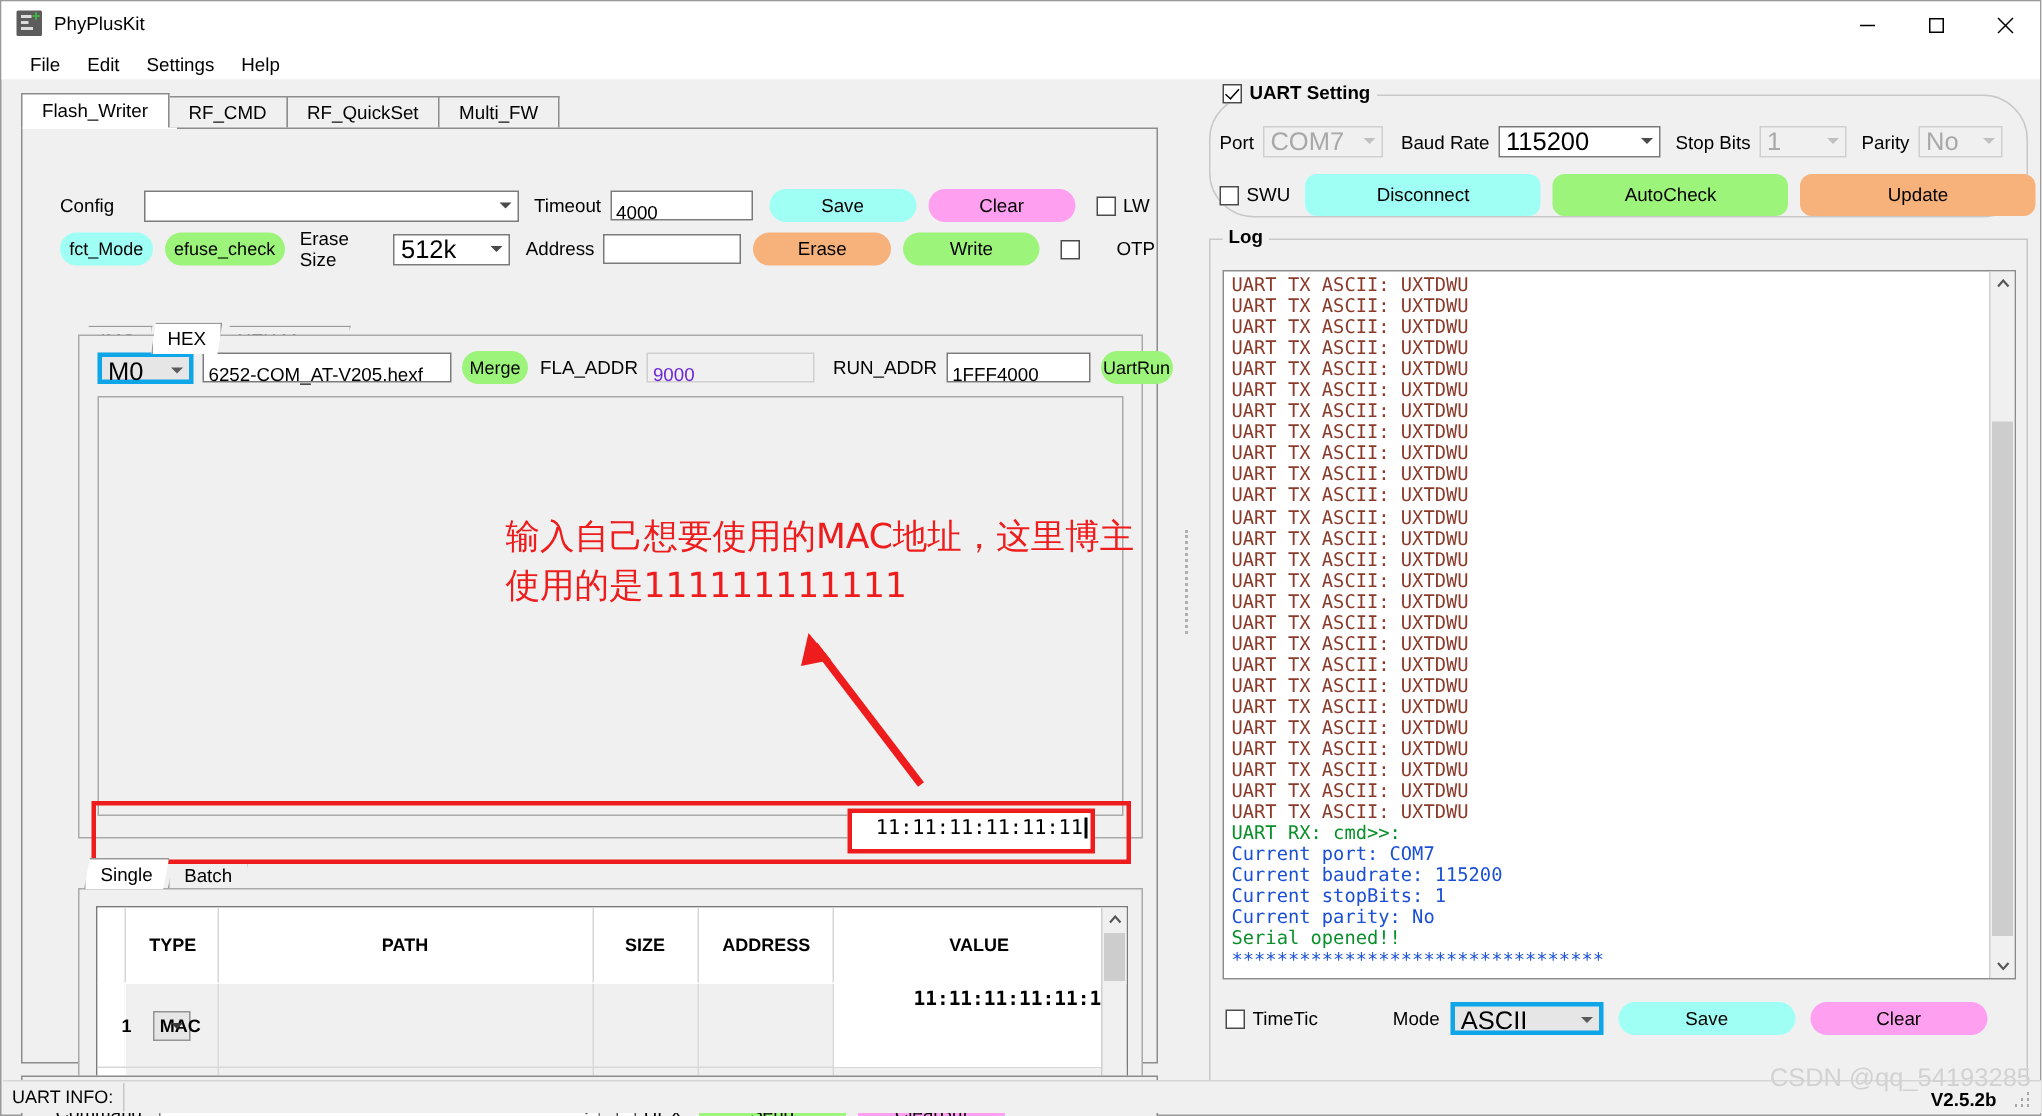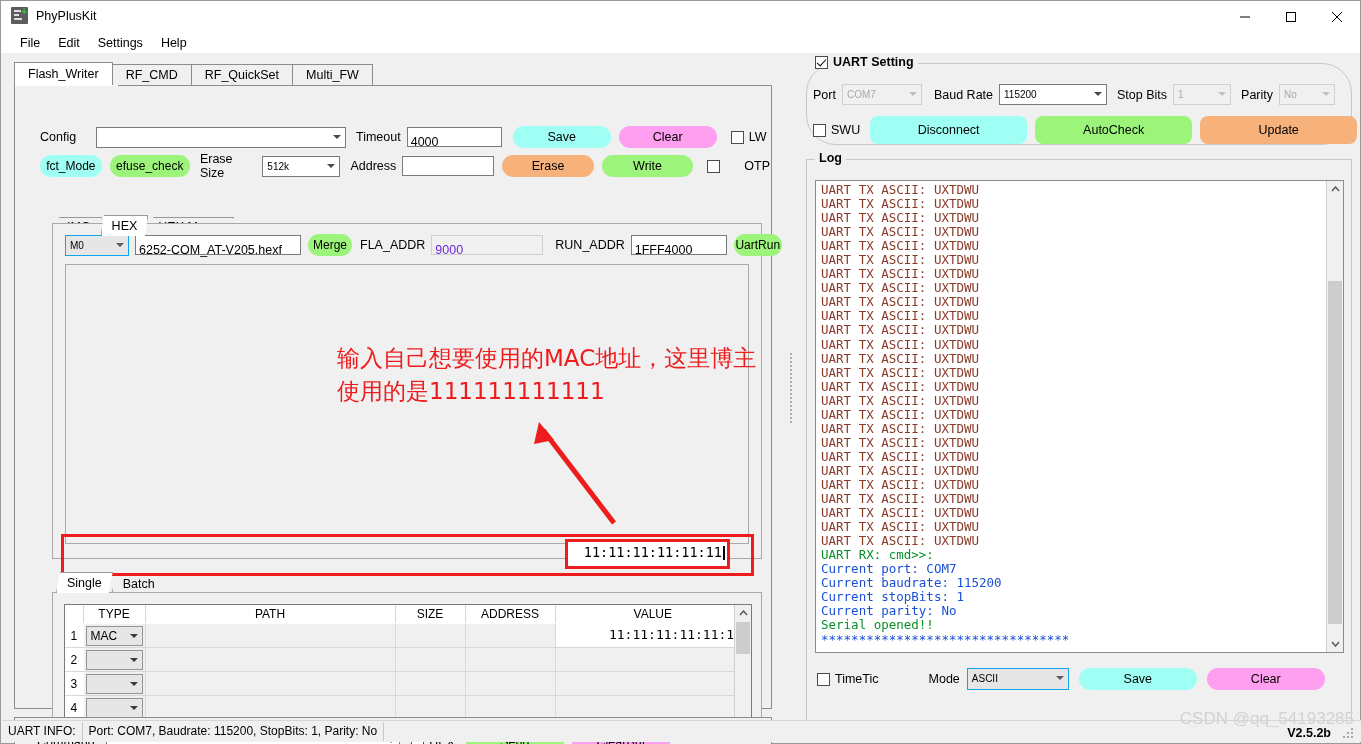--- a/index.html
+++ b/index.html
@@ -44,24 +44,24 @@
   .tabpanel{position:absolute;left:12px;top:32px;width:758px;height:624px;background:#f0f0f0;
      border:1px solid #8c8c8c;box-sizing:border-box;}
   .tabpanel-top-cover{position:absolute;left:13px;top:32px;width:103px;height:1px;background:#ffffff;z-index:4;}
 
   
   .lbl{font-size:12.5px;color:#000;}
   .txt{border:1px solid #7a7a7a;background:#ffffff;height:20px;line-height:20px;box-sizing:border-box;
        padding:4px 3px;font-size:12.5px;color:#000;font-family:"Liberation Sans",sans-serif;}
   .txt.disabled{background:#f0f0f0;color:#6d28d9;}
   .combo{border:1px solid #7a7a7a;background:#ffffff;height:21px;box-sizing:border-box;position:relative;
-     font-size:10px;padding:0 18px 0 4px;line-height:19px;color:#000;}
+     font-size:17px;padding:0 18px 0 4px;line-height:19px;color:#000;}
   .combo .arw{position:absolute;right:4px;top:7px;width:0;height:0;
      border-left:4px solid transparent;border-right:4px solid transparent;border-top:4px solid #4a4a4a;}
-  .combo.flat{background:#e6e6e6;border:1px solid #0ea5e9;}
+  .combo.flat{background:#e6e6e6;border:3px solid #0ea5e9;}
   .combo.flat .arw{border-top-color:#5a5a5a;}
   .combo.disabled{background:#f0f0f0;border:1px solid #cfcfcf;color:#a8a8a8;}
   .combo.disabled .arw{border-top-color:#c0c0c0;}
   .pill{border:none;border-radius:11px;height:22px;line-height:22px;text-align:center;font-size:12.5px;color:#000;}
   .chk{display:inline-flex;align-items:center;gap:5px;font-size:12.5px;}
   .chkbox{width:13px;height:13px;border:1px solid #4a4a4a;background:#fff;box-sizing:border-box;
      display:inline-block;position:relative;}
   .chkbox.checked::after{content:"";position:absolute;left:3px;top:0px;width:4px;height:8px;
      border:solid #000;border-width:0 1.6px 1.6px 0;transform:rotate(42deg);}
 
@@ -89,21 +89,21 @@
 
   
   .sbgroup{position:absolute;left:37px;top:487px;width:739px;height:170px;}
   .sbtabs{position:absolute;left:4px;top:0;height:20px;display:flex;align-items:flex-end;}
   .sbbody{position:absolute;left:0;top:19px;width:710px;height:150px;border:1px solid #a9a9a9;
      background:#f0f0f0;box-sizing:border-box;}
   .tablewrap{position:absolute;left:11px;top:11px;width:688px;height:127px;border:1px solid #7a7a7a;
      background:#fff;box-sizing:border-box;overflow:hidden;}
   table.grid{border-collapse:collapse;width:100%;table-layout:fixed;}
   table.grid td,table.grid th{border-right:1px solid #d8d8d8;border-bottom:1px solid #d8d8d8;
-     height:23px;padding:0;font-size:12px;font-weight:normal;background:#f0f0f0;}
+     height:23px;padding:16px;font-size:12px;font-weight:bold;background:#f0f0f0;}
   table.grid th{background:#fff;border-bottom:1px solid #fff;text-align:center;color:#000;height:18px;font-size:12px;}
   table.grid td.rownum{background:#fff;border-right:1px solid #fff;text-align:center;width:18px;color:#000;font-size:12px;}
   .cellcombo{margin:1px 2px;height:20px;border:1px solid #949494;background:#e6e6e6;position:relative;
      font-size:12px;line-height:18px;padding-left:4px;box-sizing:border-box;}
   .cellcombo .arw{position:absolute;right:4px;top:7px;width:0;height:0;
      border-left:4px solid transparent;border-right:4px solid transparent;border-top:4px solid #3a3a3a;}
   .valuecell{position:relative;background:#fff !important;}
   .valuecell .val{position:absolute;right:8px;top:3px;font-family:"DejaVu Sans Mono","Liberation Mono",monospace;
      font-size:13px;color:#000;}
   .caret{display:inline-block;width:2px;height:14px;background:#000;vertical-align:-3px;margin-left:1px;}
@@ -483,19 +483,18 @@
           <span class="arw"></span>
         </div>
         <div class="pill" style="width:118px;margin-left:10px;height:22px;line-height:22px;background:#9ffff5;">Save</div>
         <div class="pill" style="width:118px;margin-left:10px;height:22px;line-height:22px;background:#ff9ff0;">Clear</div>
       </div>
     </div>
   </div>
 
   <div class="statusbar">
     <span class="status-cell">UART INFO:</span>
-    <span class="status-cell">Port: COM7, Baudrate: 115200, StopBits: 1, Parity: No</span>
     <span class="version">V2.5.2b</span>
     <span class="grip"></span>
   </div>
 
   <div class="watermark">CSDN @qq_54193285</div>
 </div>
 
 </body></html>

